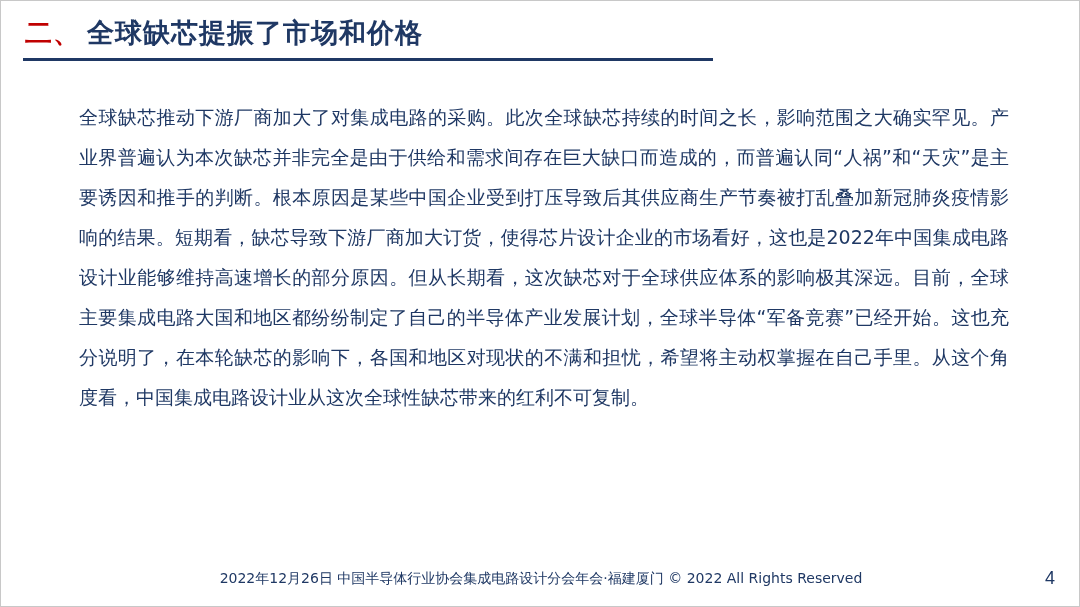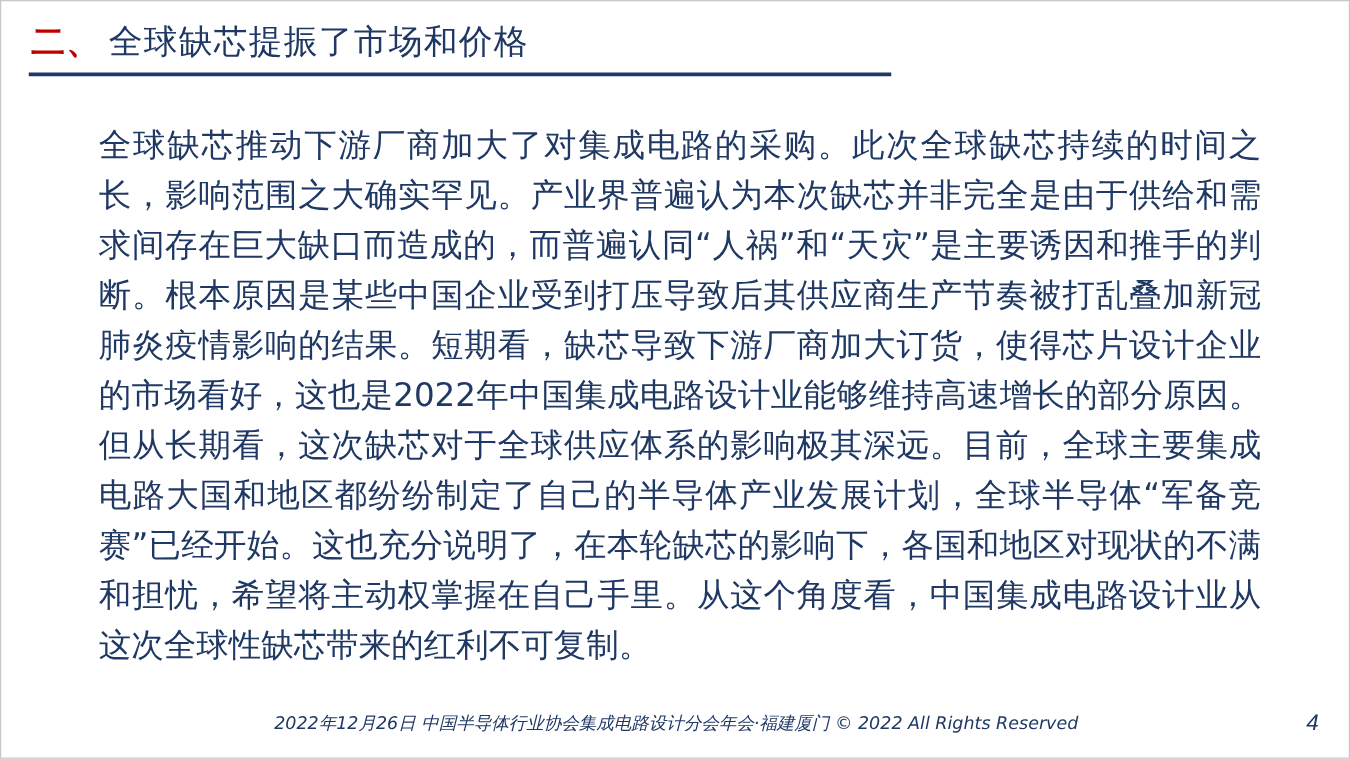--- a/index.html
+++ b/index.html
@@ -43,21 +43,21 @@
   .title-number {
     color: #c00000;
     font-size: 27px;
     font-weight: bold;
     letter-spacing: 1px;
     margin-right: 6px;
   }
   .title-text {
     color: #1f3864;
     font-size: 27px;
-    font-weight: normal;
+    font-weight: bold;
     letter-spacing: 1px;
   }
   .title-rule {
     position: absolute;
     left: 22px;
     top: 57px;
     width: 690px;
     height: 3px;
     background: #1f3864;
   }
@@ -72,40 +72,39 @@
   }
   .logo svg { display: block; }
 
   
   .body-text {
     position: absolute;
     left: 78px;
     top: 96px;
     width: 930px;
     color: #1f3864;
-    font-size: 26px;
+    font-size: 19px;
     line-height: 40px;
     text-align: justify;
     text-justify: inter-ideograph;
     font-family: "DejaVu Sans", "Liberation Sans", sans-serif;
     letter-spacing: 0px;
   }
   .body-text p {
     margin: 0;
     text-indent: 0;
   }
 
   
   .footer {
     position: absolute;
     left: 0;
     bottom: 14px;
     width: 1080px;
     height: 22px;
-    font-style: italic;
   }
   .footer-text {
     position: absolute;
     left: 0;
     top: 0;
     width: 1080px;
     text-align: center;
     font-size: 14px;
     color: #1f3864;
     font-family: "DejaVu Sans", "Liberation Sans", sans-serif;

